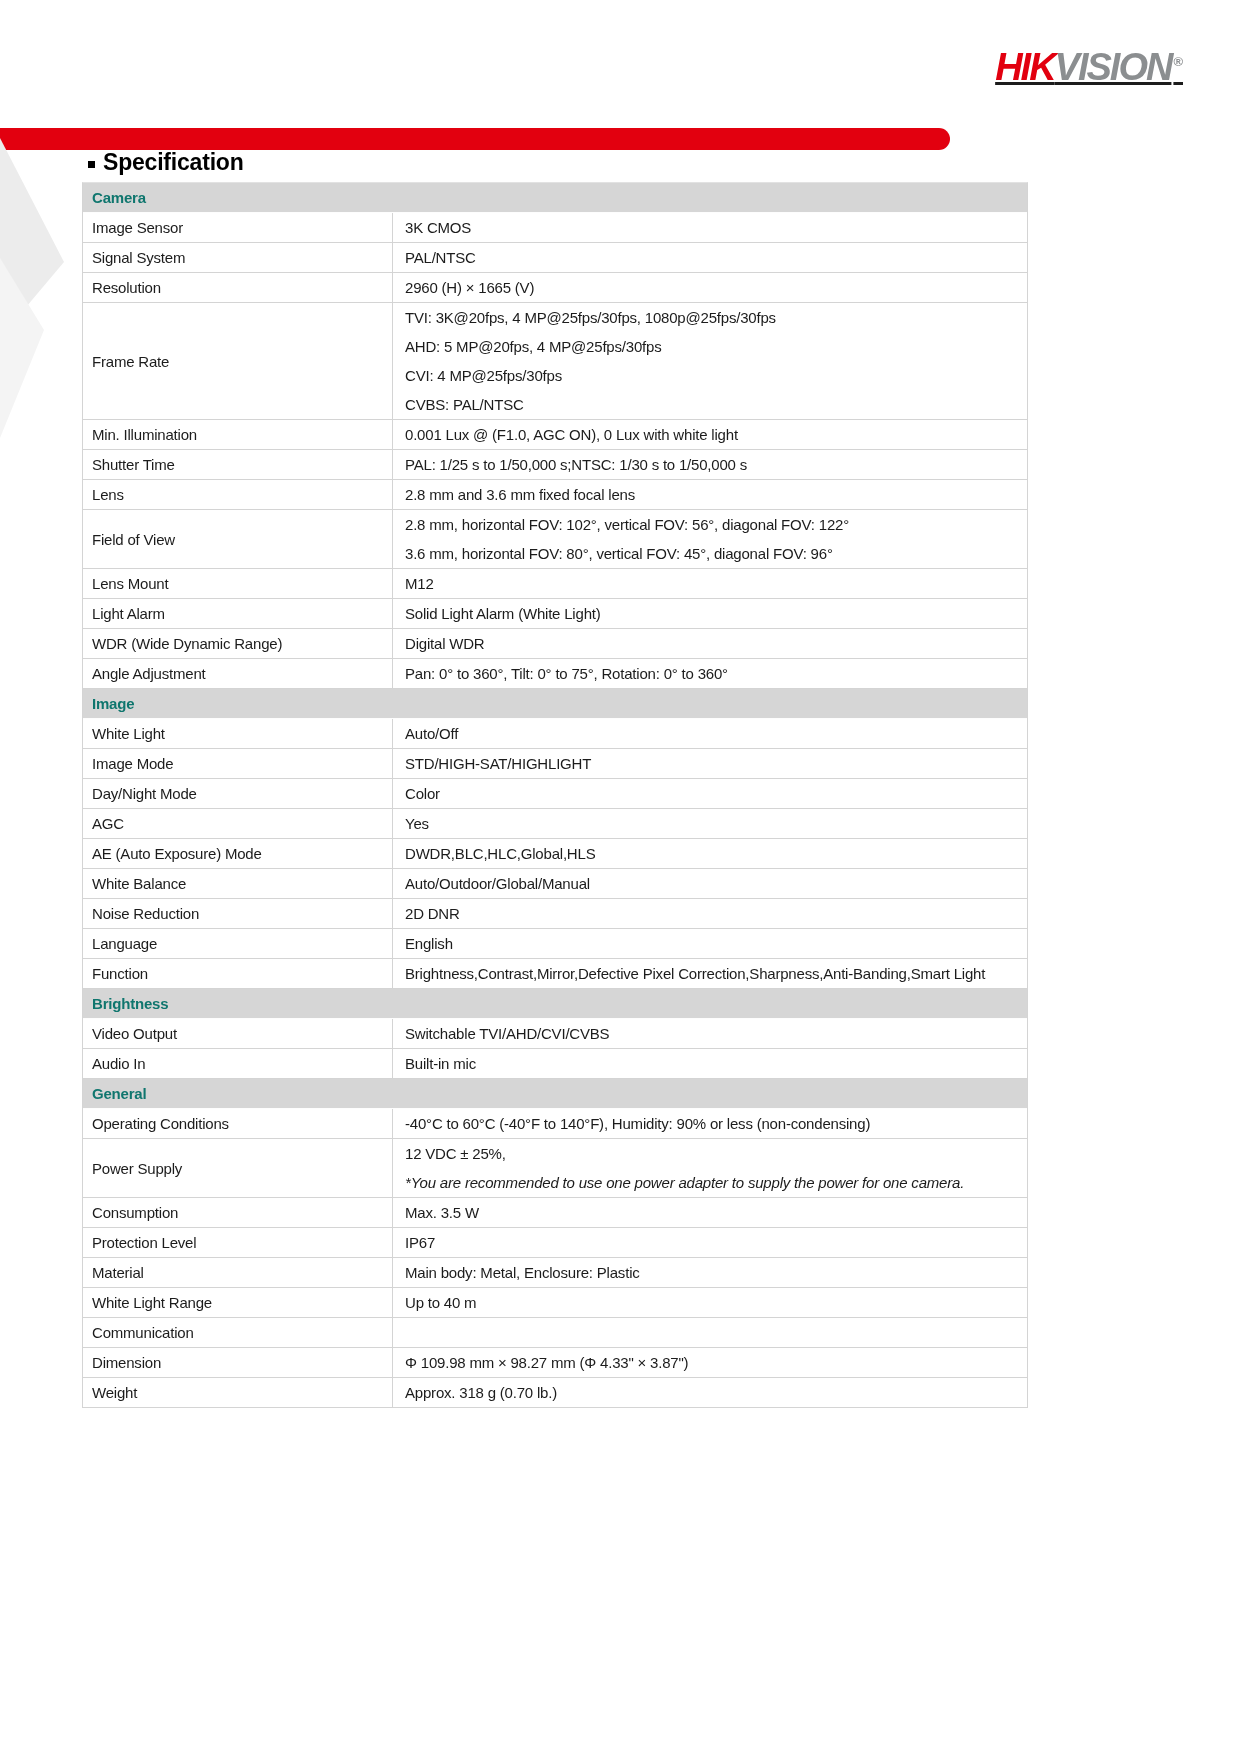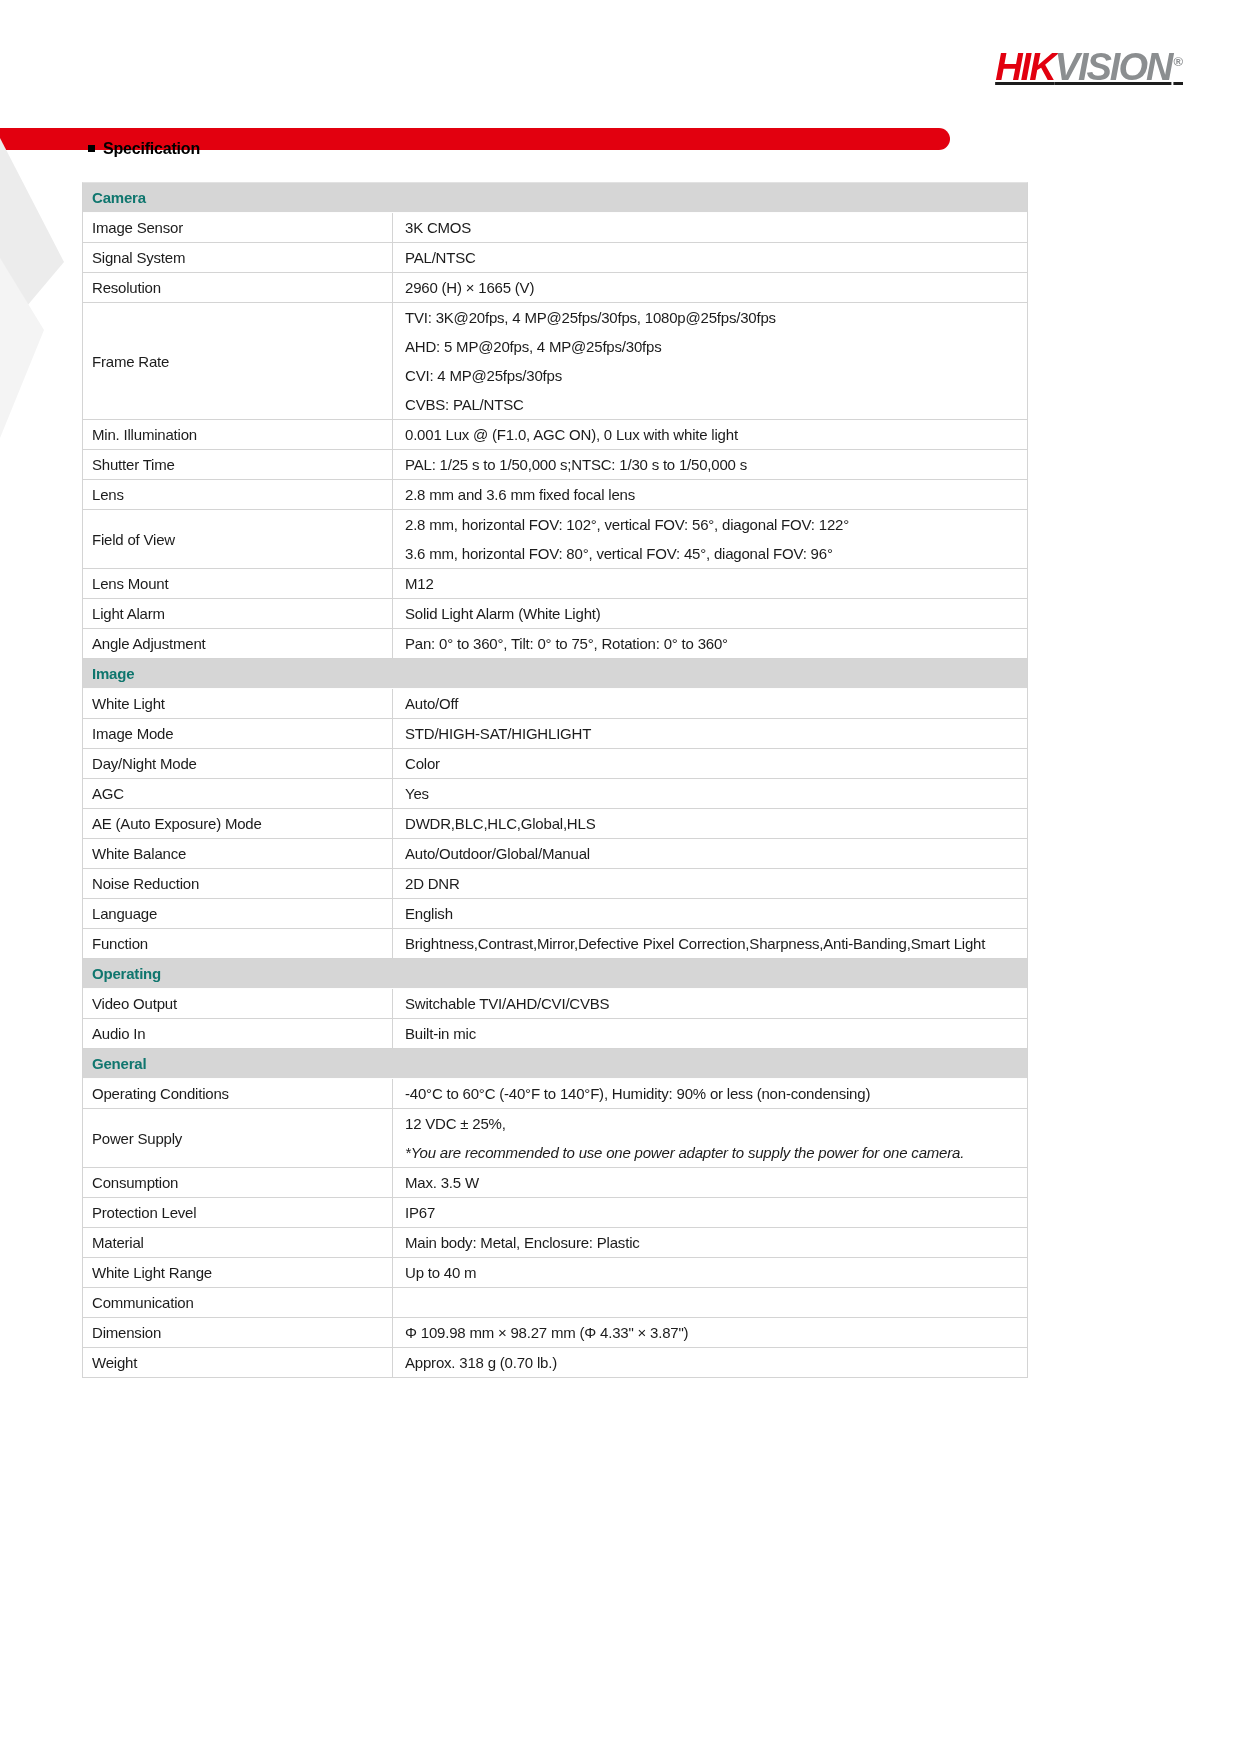--- a/index.html
+++ b/index.html
@@ -38,22 +38,22 @@
   .watermark .tri1{
     position:absolute;top:0;left:0;width:64px;height:200px;background:#ececec;
     clip-path:polygon(0 0,100% 62%,0 100%);
   }
   .watermark .tri2{
     position:absolute;top:120px;left:0;width:44px;height:180px;background:#f4f4f4;
     clip-path:polygon(0 0,100% 40%,0 100%);
   }
   
   .title{
-    position:absolute;top:140px;left:88px;
-    font-size:16px;font-weight:bold;color:#000;letter-spacing:-0.2px;
+    position:absolute;top:149px;left:88px;
+    font-size:23px;font-weight:bold;color:#000;letter-spacing:-0.2px;
   }
   .title .bullet{
     display:inline-block;width:7px;height:7px;background:#000;
     margin-right:8px;vertical-align:2px;
   }
   
   .spec-table{
     position:absolute;top:182px;left:82px;width:946px;
     font-size:15px;letter-spacing:-0.2px;color:var(--text);
     border-left:1px solid var(--table-border);
@@ -153,20 +153,26 @@
         <div class="line">M12</div>
       </div>
     </div>
     <div class="row">
       <div class="cell-label">Light Alarm</div>
       <div class="cell-value">
         <div class="line">Solid Light Alarm (White Light)</div>
       </div>
     </div>
     <div class="row">
+      <div class="cell-label">WDR (Wide Dynamic Range)</div>
+      <div class="cell-value">
+        <div class="line">Digital WDR</div>
+      </div>
+    </div>
+    <div class="row">
       <div class="cell-label">Angle Adjustment</div>
       <div class="cell-value">
         <div class="line">Pan: 0° to 360°, Tilt: 0° to 75°, Rotation: 0° to 360°</div>
       </div>
     </div>
     <div class="section-row">Image</div>
     <div class="row">
       <div class="cell-label">White Light</div>
       <div class="cell-value">
         <div class="line">Auto/Off</div>
@@ -213,21 +219,21 @@
       <div class="cell-value">
         <div class="line">English</div>
       </div>
     </div>
     <div class="row">
       <div class="cell-label">Function</div>
       <div class="cell-value">
         <div class="line">Brightness,Contrast,Mirror,Defective Pixel Correction,Sharpness,Anti-Banding,Smart Light</div>
       </div>
     </div>
-    <div class="section-row">Operating</div>
+    <div class="section-row">Brightness</div>
     <div class="row">
       <div class="cell-label">Video Output</div>
       <div class="cell-value">
         <div class="line">Switchable TVI/AHD/CVI/CVBS</div>
       </div>
     </div>
     <div class="row">
       <div class="cell-label">Audio In</div>
       <div class="cell-value">
         <div class="line">Built-in mic</div>

